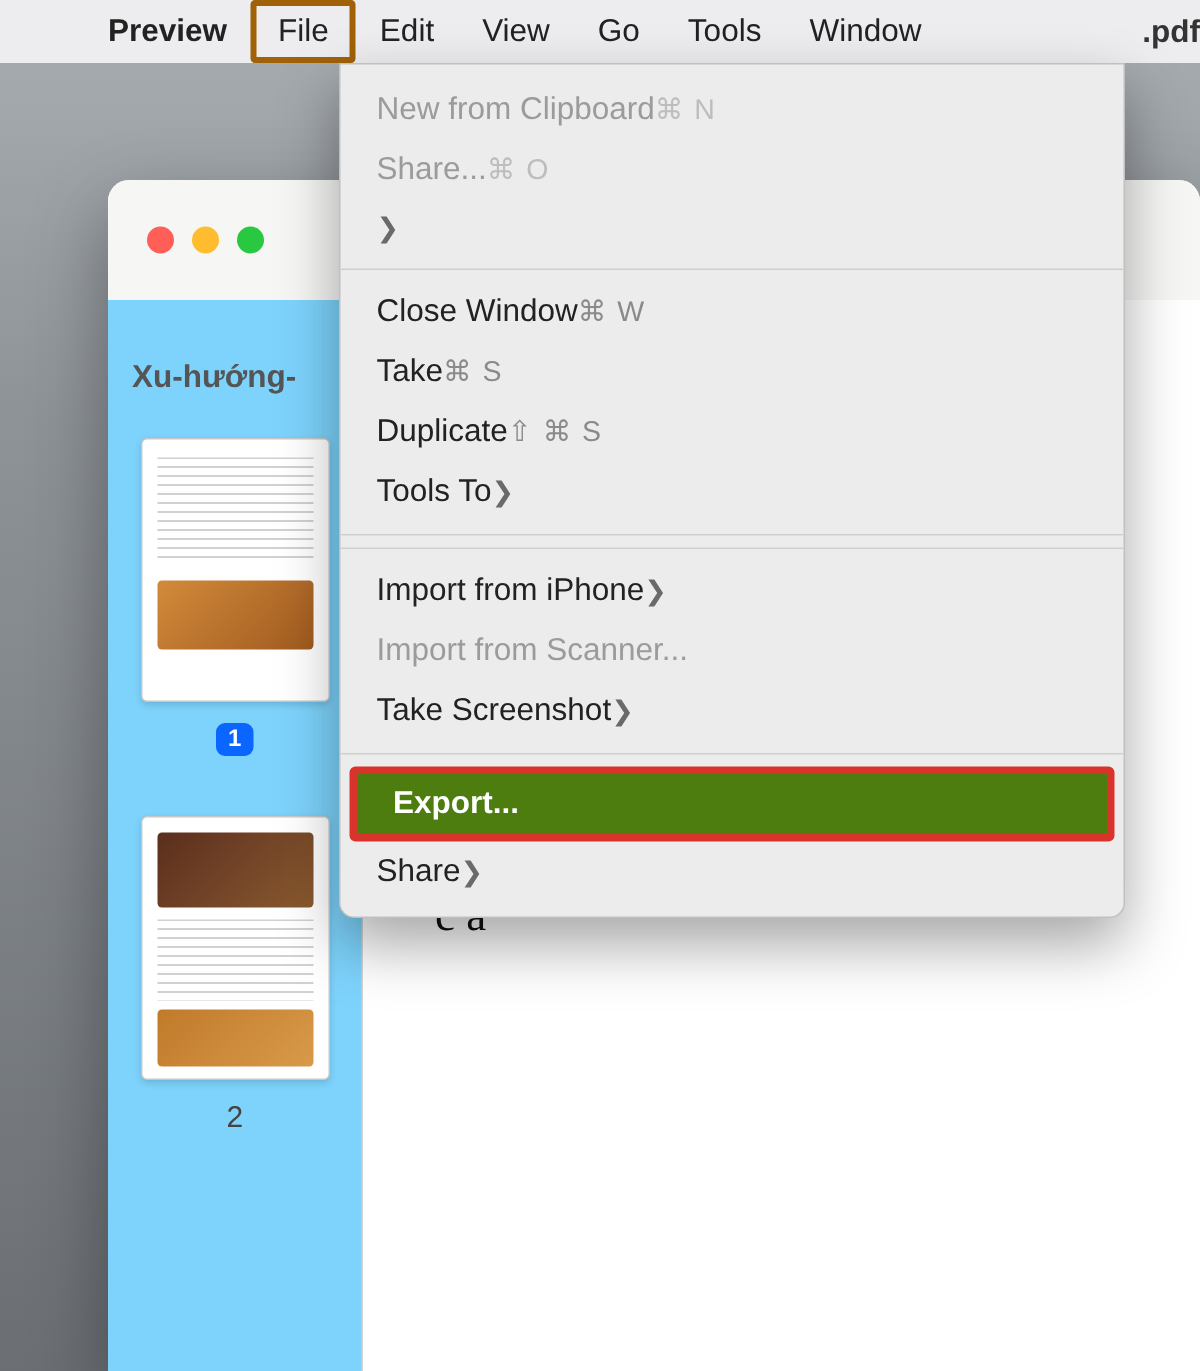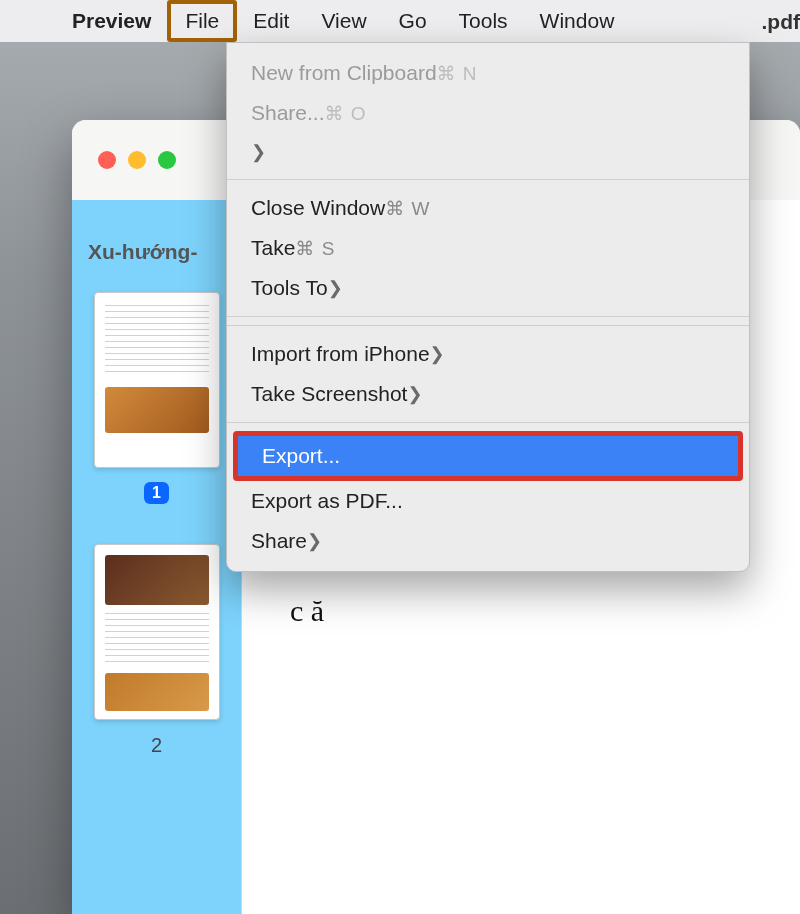--- a/index.html
+++ b/index.html
@@ -188,22 +188,23 @@
     letter-spacing: 1px;
   }
   .dropdown .row.disabled .shortcut { color: #bdbdbd; }
   .dropdown .row .chevron { color: #6a6a6a; font-size: 18px;}
   .dropdown .sep {
     height: 1px;
     background: #cfcfcf;
     margin: 8px 0;
   }
   .dropdown .row.selected {
-    background: #3b82f6;
+    background: #4d7c0f;
     color: #fff;
+    font-weight: bold;
   }
   .dropdown .highlight-box {
     border: 5px solid #d9342c;
     border-radius: 4px;
     margin: 0 6px;
   }
 
   .filename-pdf-tab {
     position: absolute;
     top: 10px;
@@ -278,41 +279,45 @@
   <div class="sep"></div>
   <div class="row">
     <span>Close Window</span>
     <span class="shortcut">⌘ W</span>
   </div>
   <div class="row">
     <span>Take</span>
     <span class="shortcut">⌘ S</span>
   </div>
   <div class="row">
+    <span>Duplicate</span>
+    <span class="shortcut">⇧ ⌘ S</span>
+  </div>
+  <div class="row">
     <span>Tools To</span>
     <span class="chevron">❯</span>
   </div>
   <div class="sep"></div>
   <div class="sep"></div>
   <div class="row">
     <span>Import from iPhone</span>
     <span class="chevron">❯</span>
+  </div>
+  <div class="row disabled">
+    <span>Import from Scanner...</span>
+      <span></span>
   </div>
   <div class="row">
     <span>Take Screenshot</span>
     <span class="chevron">❯</span>
   </div>
   <div class="sep"></div>
   <div class="highlight-box">
     <div class="row selected">
       <span>Export...</span>
         <span></span>
     </div>
   </div>
   <div class="row">
-    <span>Export as PDF...</span>
-      <span></span>
-  </div>
-  <div class="row">
     <span>Share</span>
     <span class="chevron">❯</span>
   </div>
 </div>
 
 </body></html>

